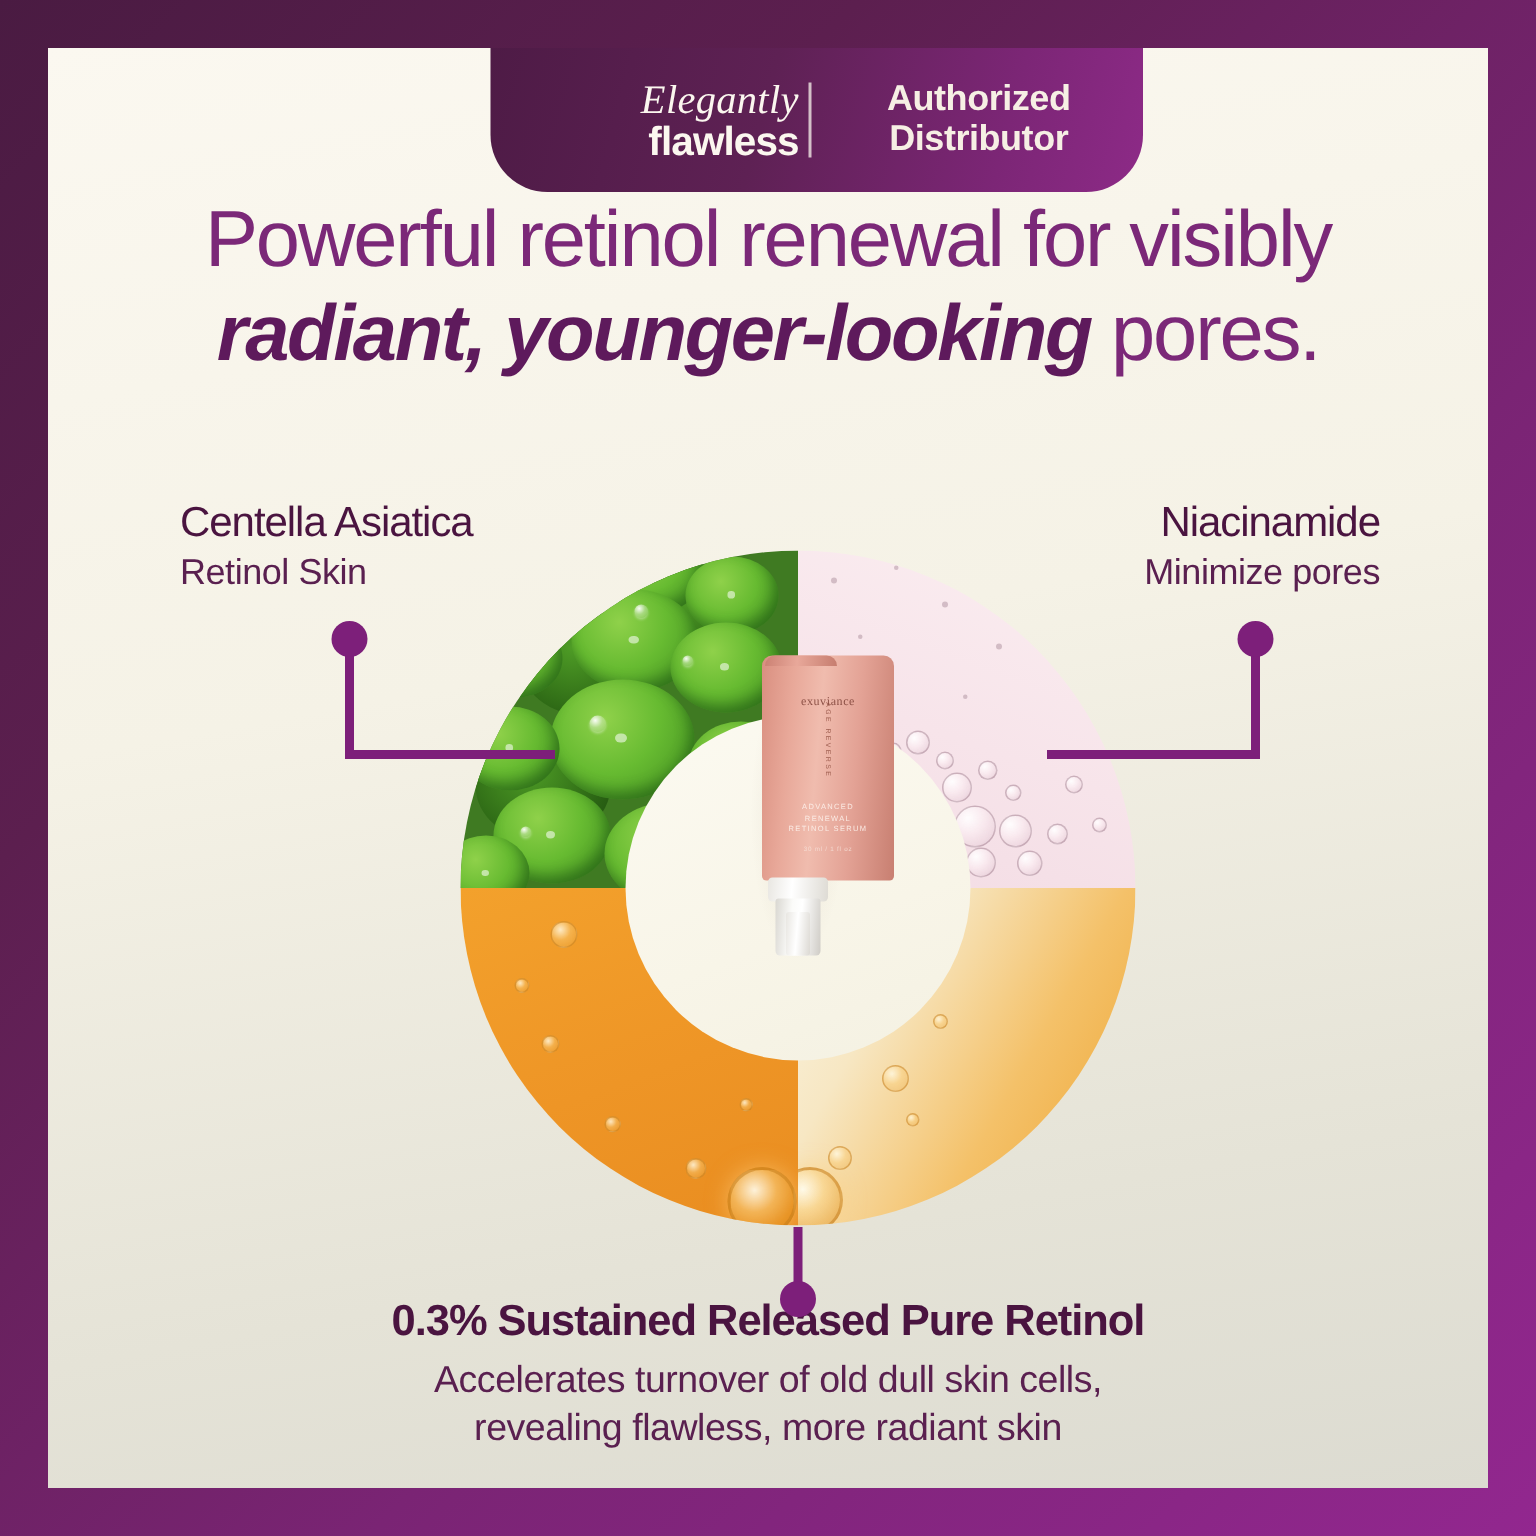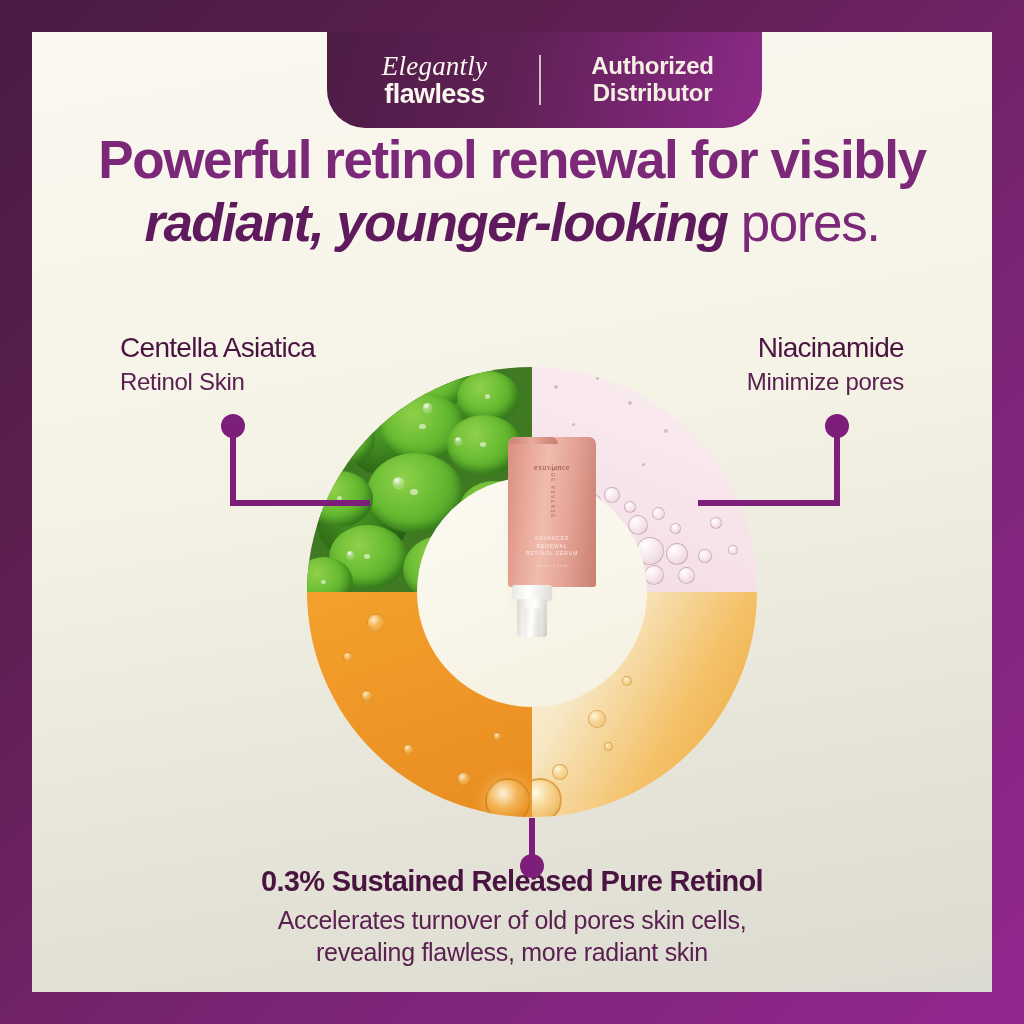--- a/index.html
+++ b/index.html
@@ -21,21 +21,21 @@
   }
   
   .brand-tab{
     position:absolute;left:295px;top:0;width:435px;height:96px;
     background:linear-gradient(105deg,#4e1b46 0%,#5e2154 42%,#7c2676 78%,#8d2a87 100%);
     border-bottom-left-radius:38px;border-bottom-right-radius:38px;
     display:flex;align-items:center;justify-content:center;gap:0;
     z-index:6;
   }
   .brand-left{
-    width:196px;text-align:center;color:#fbf7ef;line-height:1.0;
+    width:196px;text-align:right;color:#fbf7ef;line-height:1.0;
     padding-right:6px;
   }
   .brand-script{
     font-family:"Liberation Serif",serif;font-style:italic;
     font-size:27px;letter-spacing:.2px;display:block;margin-bottom:1px;
   }
   .brand-bold{
     font-size:27px;font-weight:bold;letter-spacing:-.6px;display:block;
   }
   .tab-divider{
@@ -47,35 +47,35 @@
     padding-left:12px;
   }
   .brand-right span{display:block;}
 
   
   .headline{
     position:absolute;left:0;right:0;top:98px;text-align:center;
     color:#6b2169;line-height:1.12;
   }
   .hl-1{
-    display:block;font-size:53px;font-weight:700;letter-spacing:-1.4px;
+    display:block;font-size:53px;font-weight:400;letter-spacing:-1.4px;
     color:#7b2878;
   }
   .hl-2{
     display:block;font-size:53px;letter-spacing:-1.4px;margin-top:4px;
     color:#7b2878;
   }
   .hl-2 em{
     font-style:italic;font-weight:bold;color:#5e1a5c;letter-spacing:-1.6px;
   }
 
   
   .label-block{position:absolute;color:#4e1640;}
   .label-left{left:88px;top:300px;text-align:left;}
-  .label-right{right:88px;top:300px;text-align:right;}
+  .label-right{right:72px;top:300px;text-align:right;}
   .label-title{
     font-size:28px;font-weight:normal;letter-spacing:-.7px;line-height:1.15;
     color:#4a1440;
   }
   .label-sub{
     font-size:24px;font-weight:400;letter-spacing:-.3px;margin-top:4px;
     color:#5a2050;
   }
 
   
@@ -366,19 +366,19 @@
           <div class="tube-size">30 ml / 1 fl oz</div>
         </div>
         <div class="tube-collar"></div>
         <div class="tube-cap"></div>
       </div>
     </div>
 
     <div class="caption">
       <div class="cap-title">0.3% Sustained Released Pure Retinol</div>
       <div class="cap-sub">
-        <span>Accelerates turnover of old pores skin cells,</span><br>
+        <span>Accelerates turnover of old dull skin cells,</span><br>
         <span>revealing flawless, more radiant skin</span>
       </div>
     </div>
 
   </div>
 </div>
 
 </body></html>

